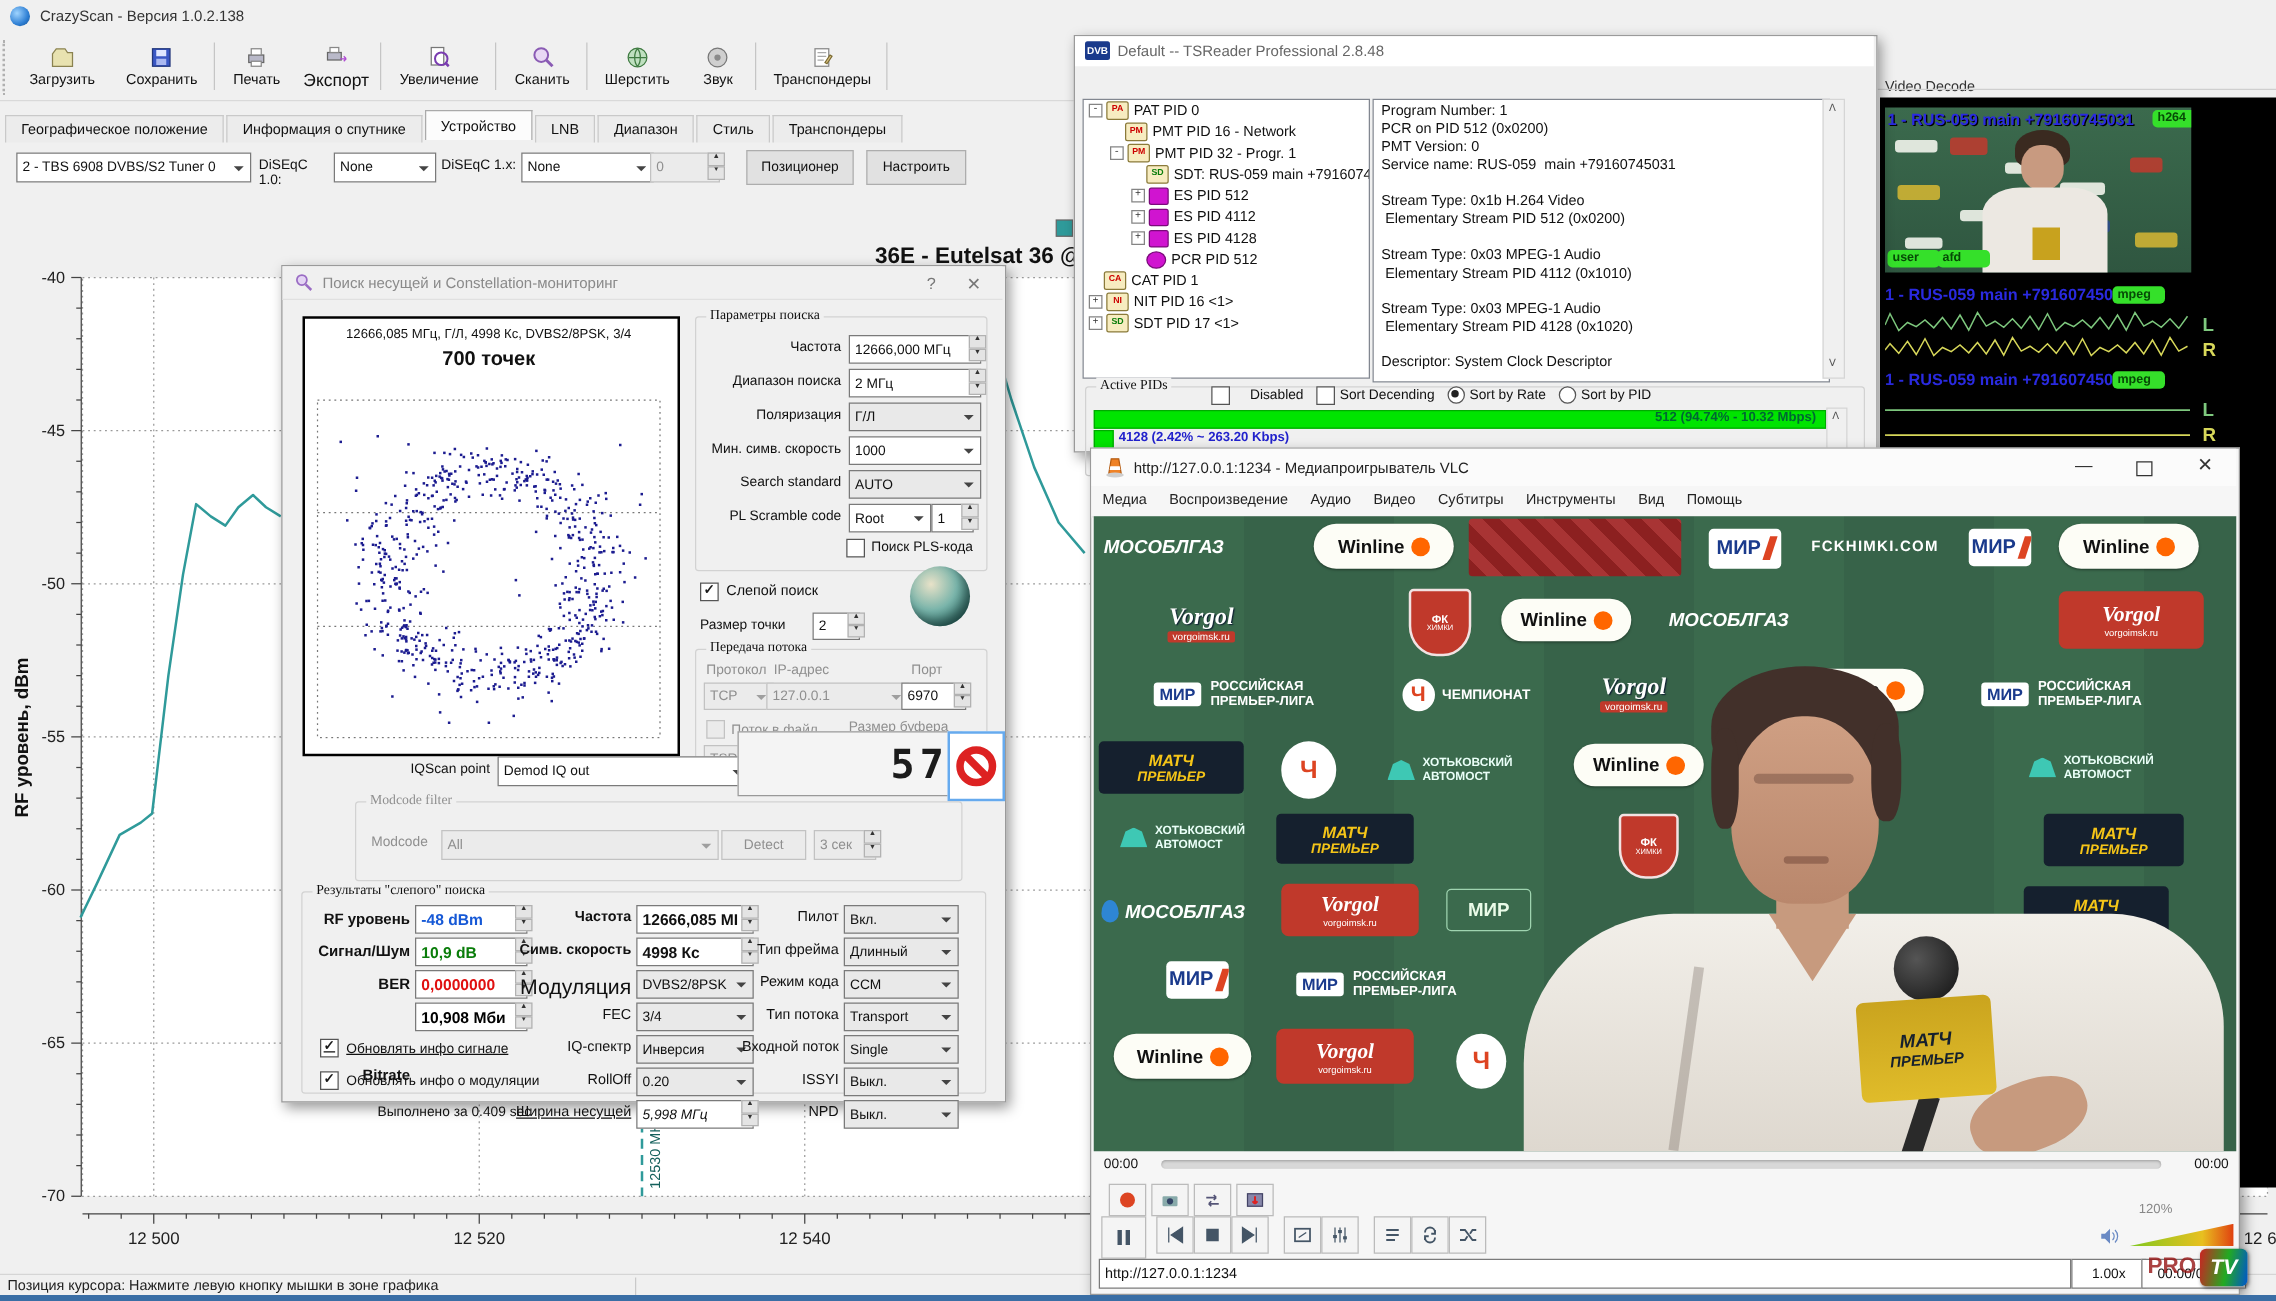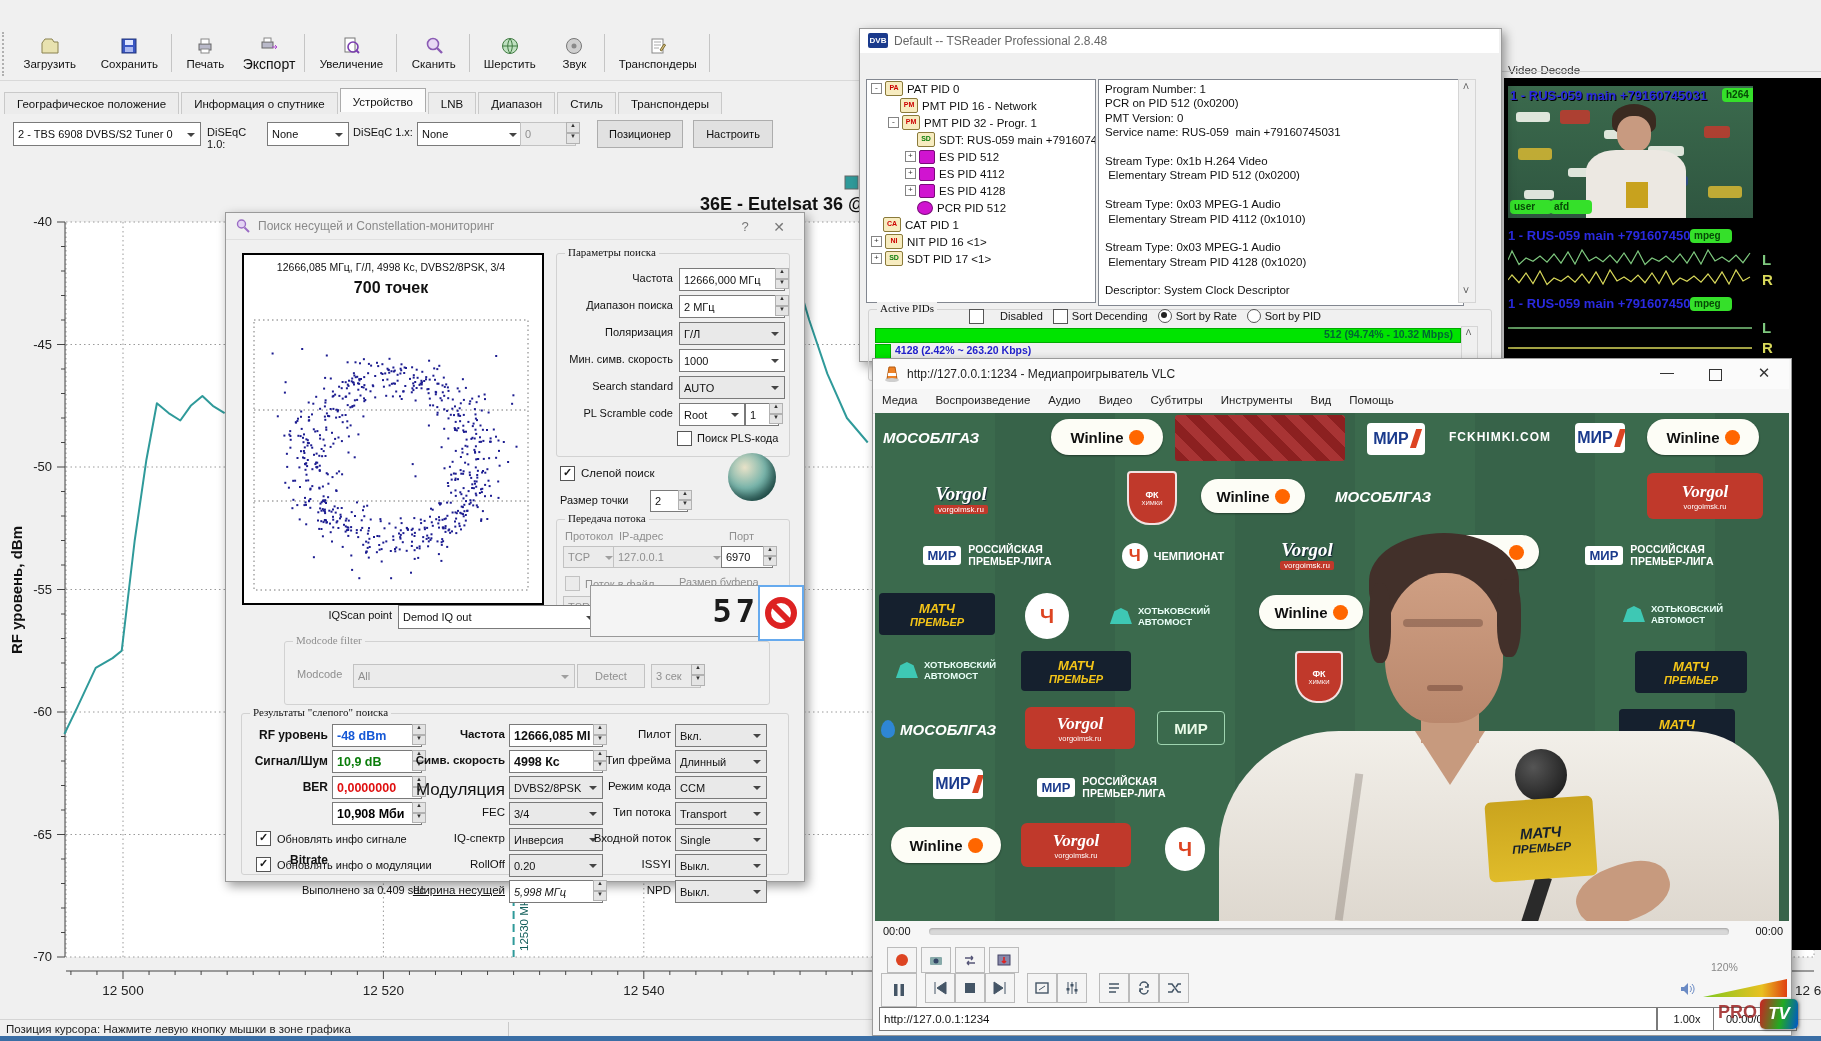--- a/index.html
+++ b/index.html
@@ -34,20 +34,24 @@
   .treerow{display:flex;align-items:center;height:17px;white-space:nowrap;font-size:11.5px;}
   .texp{width:9px;height:9px;border:1px solid #848484;background:#fff;font:8px/7px "Liberation Mono",monospace;text-align:center;margin-right:3px;flex:none;color:#333;}
   .ticn{width:16px;height:13px;border:1px solid #8a7a3a;background:#f7ecc0;color:#c00;font:bold 7px/12px "Liberation Sans",sans-serif;text-align:center;margin-right:4px;flex:none;border-radius:2px;}
   .vbtn{background:#f4f4f4;border:1px solid #bbb;display:flex;align-items:center;justify-content:center;}
 </style>
 </head>
 <body>
 
 <div id="screen">
   <div id="cs" class="abs" style="left:0;top:0;width:1821px;height:1041px;">
+      <div style="position: absolute; left: 0px; top: 0px; width: 1821px; height: 26px;">
+        <div style="position: absolute; left: 8px; top: 5px; width: 16px; height: 16px; border-radius: 50%; background: radial-gradient(circle at 35% 35%, rgb(159, 212, 255), rgb(46, 127, 212) 60%, rgb(19, 77, 140));"></div>
+        <div style="position: absolute; left: 32px; top: 6px; width: 700px; height: 16px; font-size: 12px; color: rgb(51, 51, 51);">CrazyScan - Версия 1.0.2.138</div>
+      </div>
       <div style="position: absolute; left: 0px; top: 26px; width: 1821px; height: 54px; border-bottom: 1px solid rgb(217, 217, 217);">
         <div style="position: absolute; left: 2px; top: 6px; width: 4px; height: 44px; border-left: 2px dotted rgb(176, 176, 176);"></div>
         <div style="position: absolute; left: 12px; top: 4px; width: 75.6px; height: 46px; display: flex; flex-direction: column; align-items: center; justify-content: center;">
           <div style="width: 20px; height: 20px;"><svg width="20" height="20" viewBox="0 0 20 20">
               <path d="M2 7l3-4h7l2 3h4v11H2z" fill="#e8e2b0" stroke="#8a8250"></path>
             </svg></div>
           <div style="font-size: 11.5px; margin-top: 2px;">Загрузить</div>
         </div>
         <div style="position: absolute; left: 91.6px; top: 4px; width: 75.6px; height: 46px; display: flex; flex-direction: column; align-items: center; justify-content: center;">
           <div style="width: 20px; height: 20px;"><svg width="20" height="20" viewBox="0 0 20 20">
@@ -1148,21 +1152,21 @@
           <i>▼</i>
         </div>
         <div style="position: absolute; left: 0px; top: 92px; width: 86px; height: 14px; text-align: right; font-weight: bold; font-size: 12px; margin-top: 47px;">Bitrate</div>
         <div class="field" style="position: absolute; left: 90px; top: 88px; width: 80px; height: 21px; font-weight: bold; font-size: 12.5px; color: rgb(0, 0, 0);">
           <div>10,908 Мби</div>
         </div>
         <div class="spin" style="position: absolute; left: 170px; top: 88px; width: 14px; height: 21px;">
           <i>▲</i>
           <i>▼</i>
         </div>
-        <div style="position: absolute; left: 14px; top: 117px; width: 200px; height: 15px; display: flex; align-items: center;">
+        <div style="position: absolute; left: 14px; top: 117px; width: 200px; height: 15px; display: flex; align-items: center; text-decoration: underline;">
           <div class="cb on"></div>
           <div style="margin-left: 6px;">Обновлять инфо сигнале</div>
         </div>
         <div style="position: absolute; left: 14px; top: 143px; width: 220px; height: 15px; display: flex; align-items: center;">
           <div class="cb on"></div>
           <div style="margin-left: 6px;">Обновлять инфо о модуляции</div>
         </div>
         <div style="position: absolute; left: 60px; top: 170px; width: 170px; height: 14px;">Выполнено за 0.409 sec</div>
         <div style="position: absolute; left: 150px; top: 14px; width: 113px; height: 14px; text-align: right; font-weight: bold; text-decoration: none; font-size: 11.5px;">Частота</div>
         <div class="field" style="position: absolute; left: 267px; top: 10px; width: 84px; height: 21px; font-weight: bold; font-style: normal; font-size: 12.5px;">

